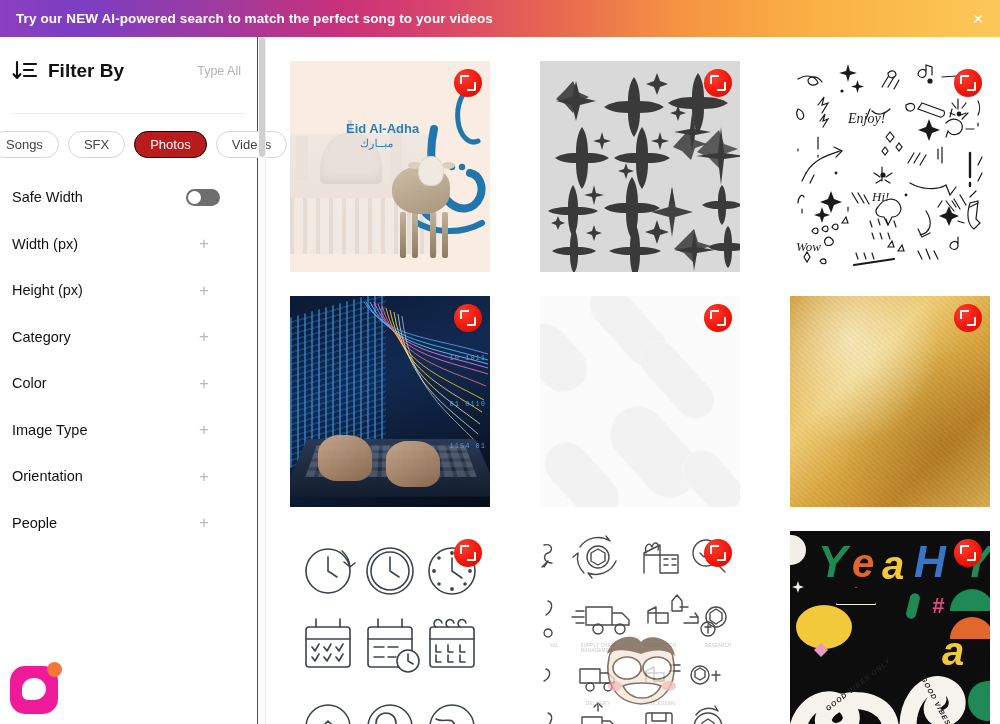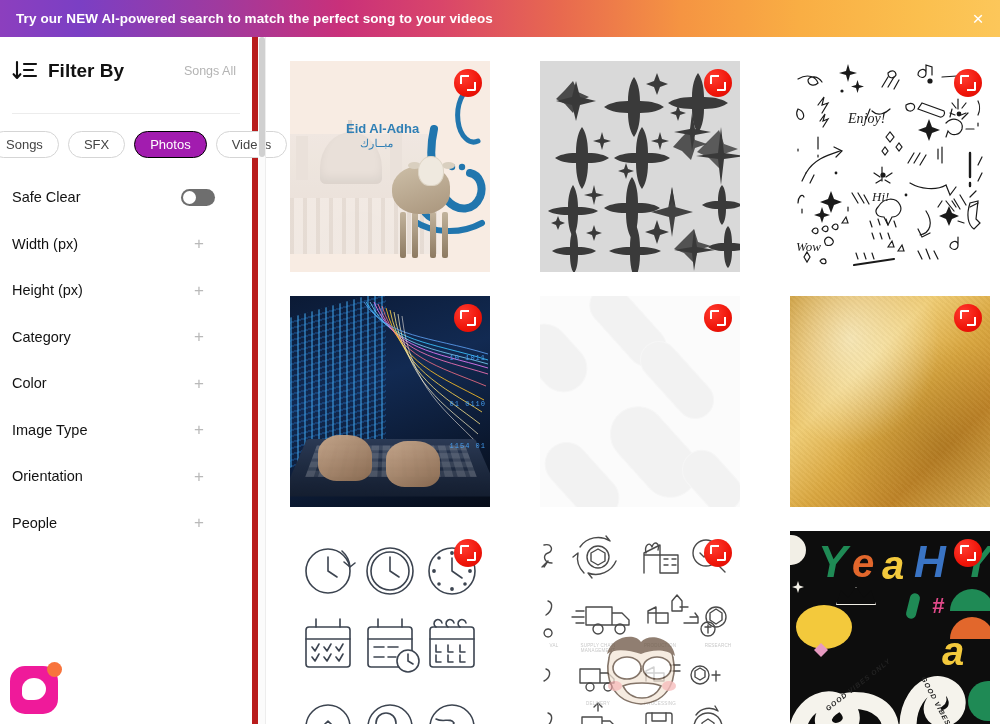--- a/index.html
+++ b/index.html
@@ -44,21 +44,21 @@
     position: absolute; top: 37px; left: 0;
     width: 1000px; height: 687px;
     background: #ffffff;
   }
 
   
   #filter-sidebar {
     position: absolute; top: 0; left: 0;
     width: 258px; height: 687px;
     background: #ffffff;
-    border-right: 6px solid #b91c1c;
+    border-right: 1px solid #b91c1c;
     padding: 0 12px;
   }
   .filter-head {
     display: flex; align-items: center;
     height: 62px; padding-top: 6px;
   }
   .filter-head .sort-icon { width: 26px; height: 24px; flex: 0 0 auto; }
   .filter-head .title {
     font-size: 19px; font-weight: bold; color: #111111;
     margin-left: 10px;
@@ -77,21 +77,21 @@
   }
   .pill {
     height: 27px; border-radius: 14px;
     border: 1px solid #d5d5d5;
     background: #ffffff; color: #444444;
     font-size: 13px; padding: 0 15px;
     display: flex; align-items: center; justify-content: center;
     cursor: pointer; white-space: nowrap;
   }
   .pill.active {
-    background: #a21caf; border-color: #000000;
+    background: #b91c1c; border-color: #000000;
     color: #ffffff; font-weight: normal;
   }
 
   .filter-row {
     height: 46.5px;
     display: flex; align-items: center;
     font-size: 14.5px; color: #121212;
     cursor: pointer;
   }
   .filter-row .row-label { font-weight: normal; }
@@ -383,33 +383,33 @@
     <div class="filter-head">
       <span class="sort-icon">
         <svg viewBox="0 0 26 24">
           <path d="M5 3 L5 19 M5 19 L1.6 15.2 M5 19 L8.4 15.2" stroke="#111" stroke-width="2.1" fill="none" stroke-linecap="round"></path>
           <line x1="12" y1="5" x2="24" y2="5" stroke="#111" stroke-width="2.1" stroke-linecap="round"></line>
           <line x1="12" y1="11" x2="21" y2="11" stroke="#111" stroke-width="2.1" stroke-linecap="round"></line>
           <line x1="12" y1="17" x2="24" y2="17" stroke="#111" stroke-width="2.1" stroke-linecap="round"></line>
         </svg>
       </span>
       <span class="title">Filter By</span>
-      <span class="clear-all">Songs All</span>
+      <span class="clear-all">Type All</span>
     </div>
     <div class="head-rule"></div>
 
     <div class="type-pills">
       <div class="pill">Songs</div>
       <div class="pill">SFX</div>
       <div class="pill active">Photos</div>
       <div class="pill">Videos</div>
     </div>
 
     <div class="filter-row">
-      <span class="row-label">Safe Clear</span>
+      <span class="row-label">Safe Width</span>
       <span class="toggle">
           <span class="knob"></span>
         </span>
     </div>
     <div class="filter-row">
       <span class="row-label">Width (px)</span>
       <span class="plus">+</span>
     </div>
     <div class="filter-row">
       <span class="row-label">Height (px)</span>

